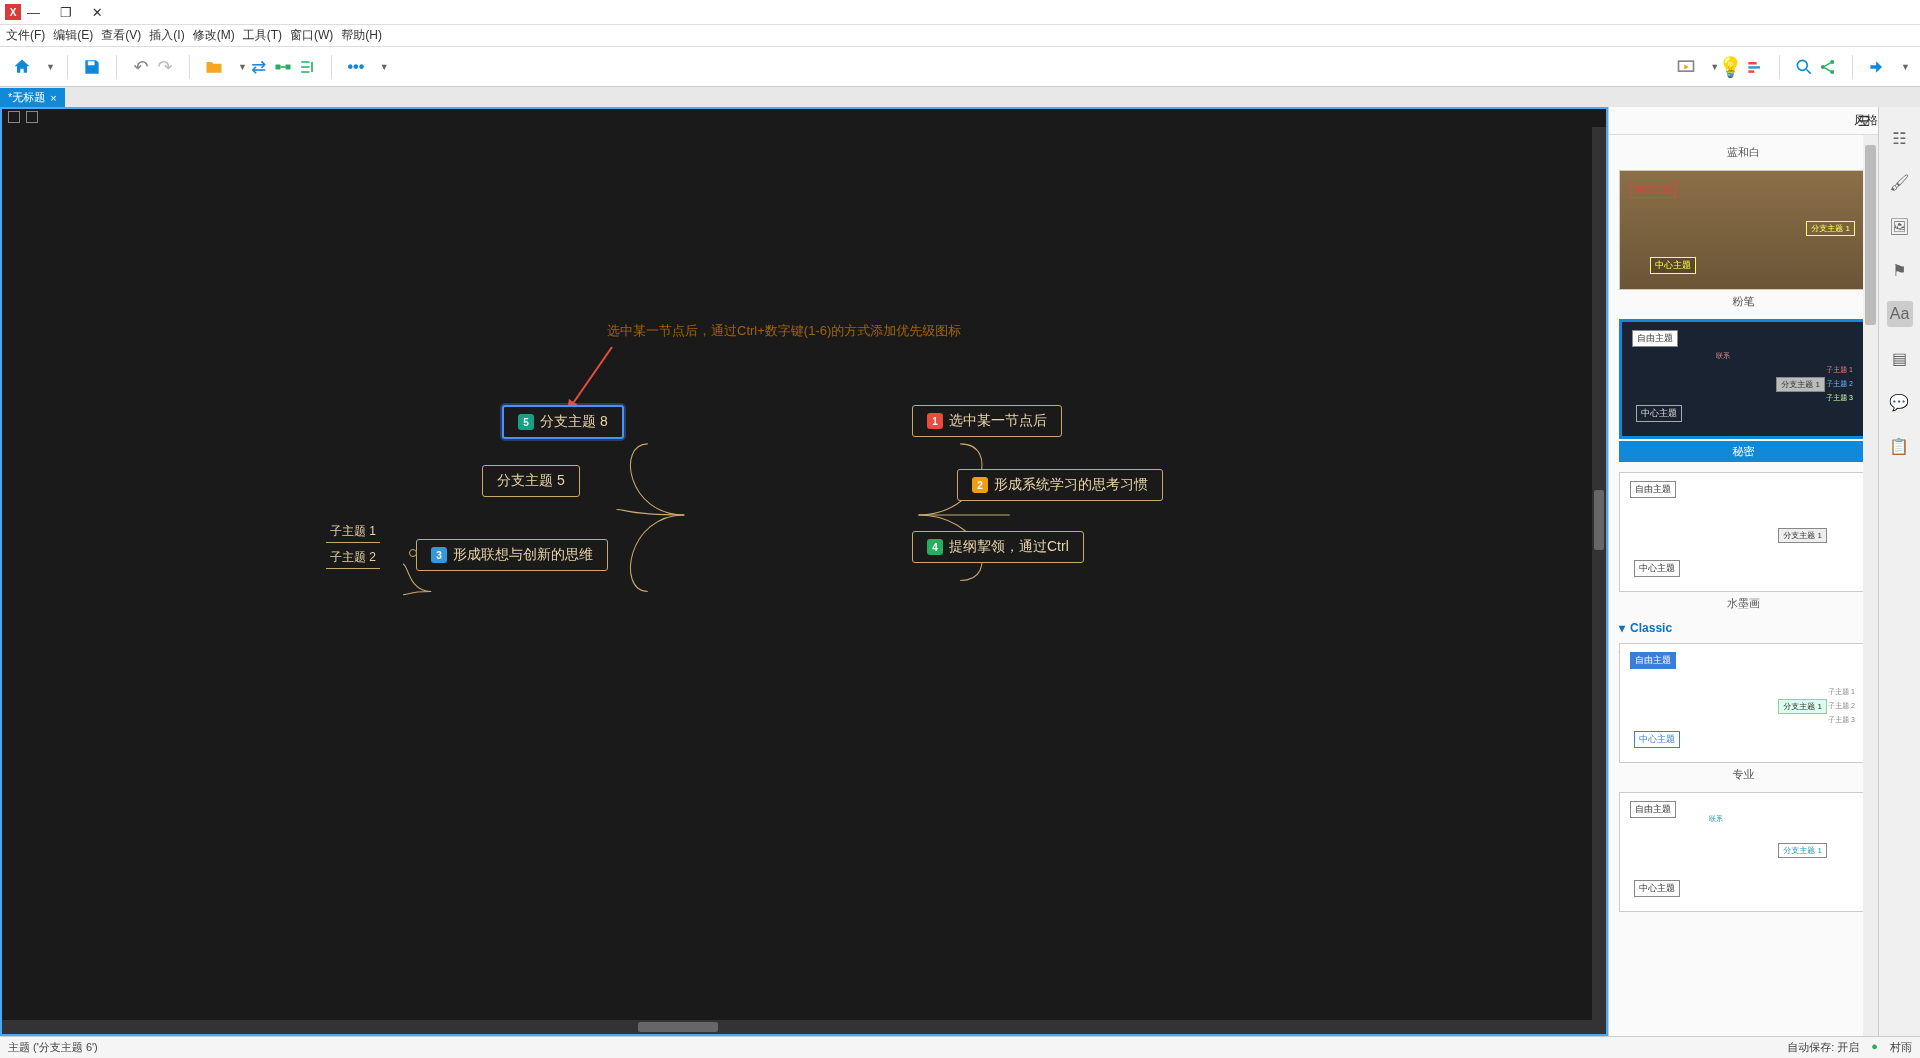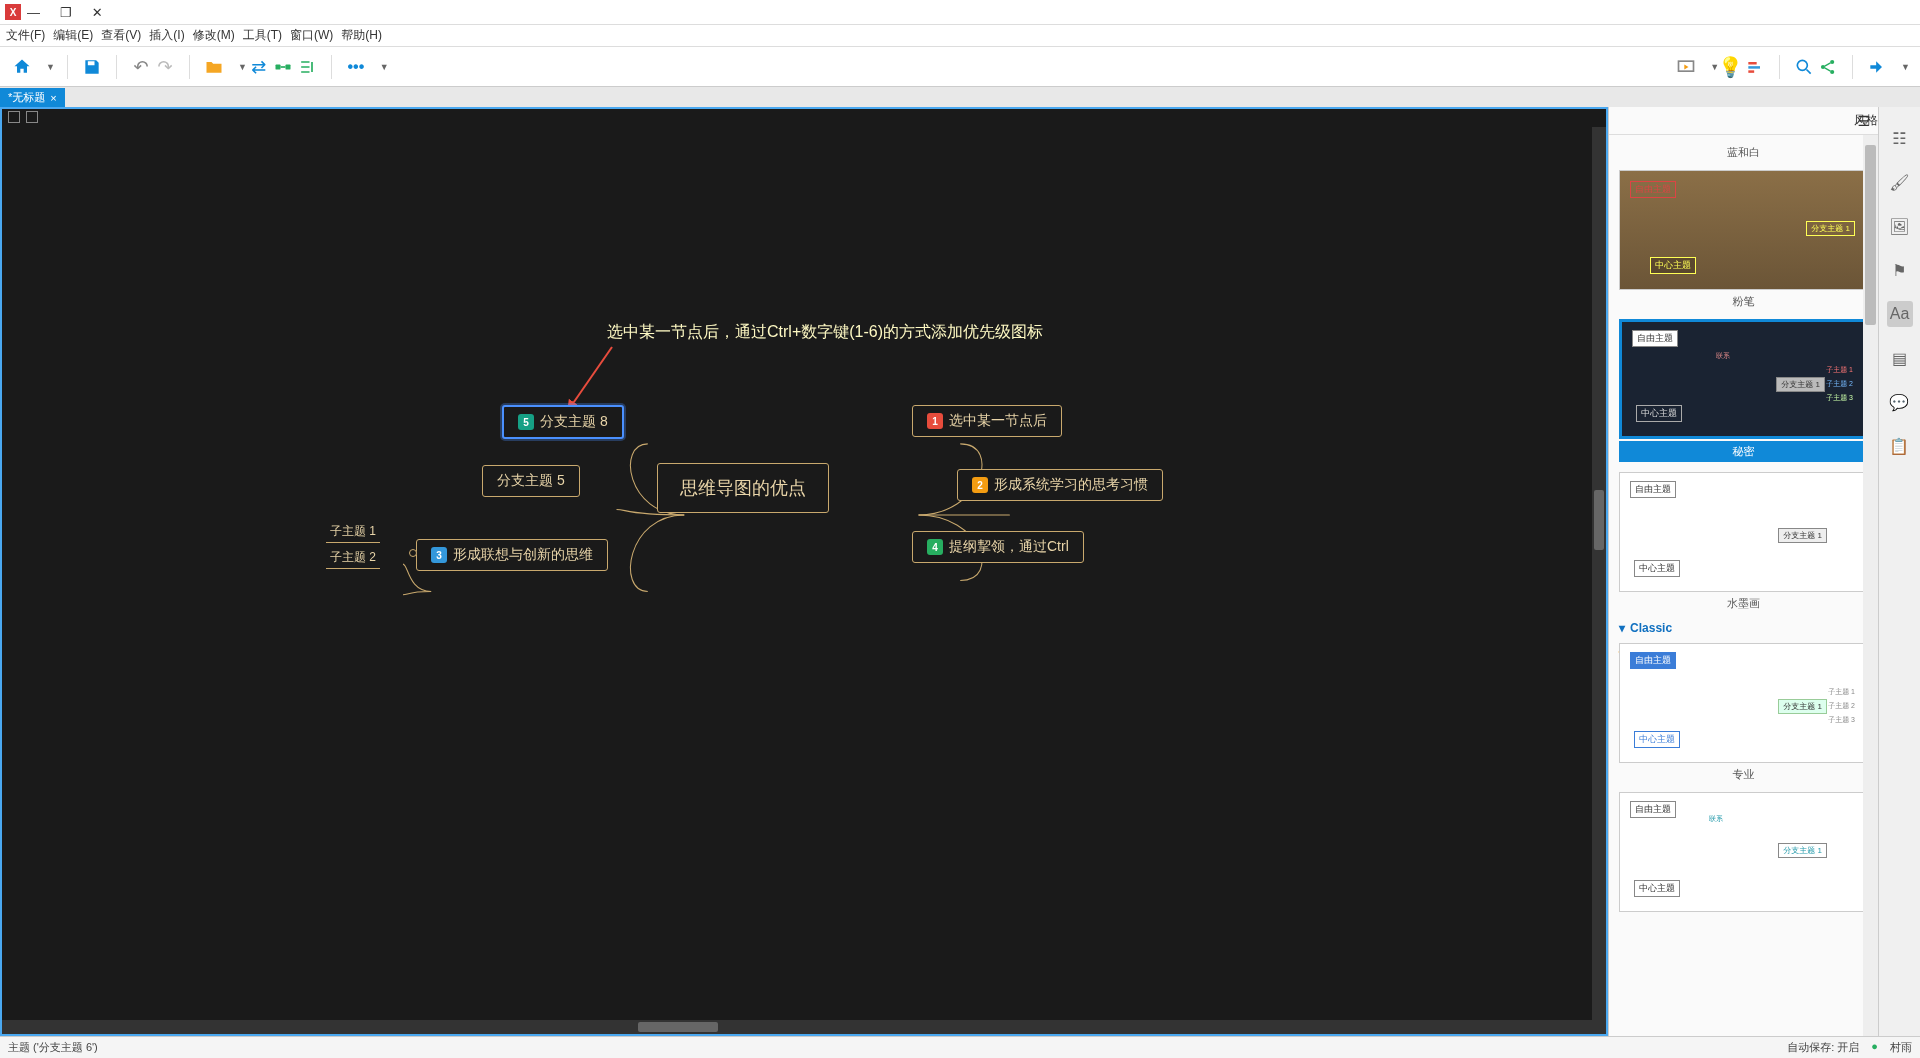--- a/index.html
+++ b/index.html
@@ -38,21 +38,21 @@
 
 .mm-node { position:absolute; border:1px solid #c9a96e; color:#e8d4a8; padding:6px 14px; background:#1a1a1a; border-radius:3px; font-size:14px; display:flex; align-items:center; gap:6px; }
 .mm-center { font-size:18px; padding:12px 22px; }
 .mm-selected { border:2px solid #4a90ff; box-shadow:0 0 0 2px rgba(74,144,255,.3); }
 .mm-badge { width:16px; height:16px; border-radius:3px; display:inline-flex; align-items:center; justify-content:center; color:#fff; font-size:10px; font-weight:bold; }
 .b-red{background:#e74c3c;} .b-orange{background:#f39c12;} .b-blue{background:#3498db;} .b-green{background:#27ae60;} .b-teal{background:#16a085;}
 .mm-sub { position:absolute; color:#e8d4a8; font-size:12px; border-bottom:1px solid #c9a96e; padding:2px 4px; }
 .mm-conn-dot { position:absolute; width:8px; height:8px; border-radius:50%; border:1px solid #c9a96e; background:#1a1a1a; }
 
 
-.annotation { position:absolute; color:#fef9c3; font-size:16px; }
+.annotation { position:absolute; color:#a16207; font-size:13px; }
 .arrow-svg { position:absolute; }
 
 
 .canvas-bottom { height:22px; background:#f5f5f5; border-top:1px solid #ccc; display:flex; align-items:center; padding:0 6px; font-size:11px; color:#555; }
 .canvas-bottom .sheet-tab { padding:2px 10px; border:1px solid #bbb; background:#fff; cursor:pointer; }
 .canvas-bottom .plus { margin-left:4px; cursor:pointer; }
 .canvas-bottom .zoom-controls { margin-left:auto; display:flex; align-items:center; gap:8px; }
 .canvas-bottom .zoom-btn { cursor:pointer; font-size:13px; }
 .canvas-top-icons { height:18px; display:flex; gap:6px; padding:2px 6px; background:#1a1a1a; }
 .canvas-top-icons span { width:12px; height:12px; border:1px solid #888; }
@@ -228,21 +228,20 @@
       <div class="annotation" style="left:605px;top:195px">选中某一节点后，通过Ctrl+数字键(1-6)的方式添加优先级图标</div>
       <svg class="arrow-svg" style="left:555px;top:215px" width="70" height="80">
           <defs>
             <marker id="ah" markerWidth="8" markerHeight="8" refX="6" refY="3" orient="auto">
               <path d="M0 0L6 3L0 6z" fill="#e84c3d"></path>
             </marker>
           </defs>
           <path d="M55 5 L10 70" stroke="#e84c3d" stroke-width="2" marker-end="url(#ah)"></path>
         </svg>
 
-      <div class="mm-node mm-center" style="left:655px;top:336px">思维导图的优点</div>
 
       <div class="mm-node" style="left:910px;top:278px">
         <span class="mm-badge b-red">1</span>
         <span>选中某一节点后</span>
       </div>
       <div class="mm-node" style="left:955px;top:342px">
         <span class="mm-badge b-orange">2</span>
         <span>形成系统学习的思考习惯</span>
       </div>
       <div class="mm-node" style="left:910px;top:404px">

